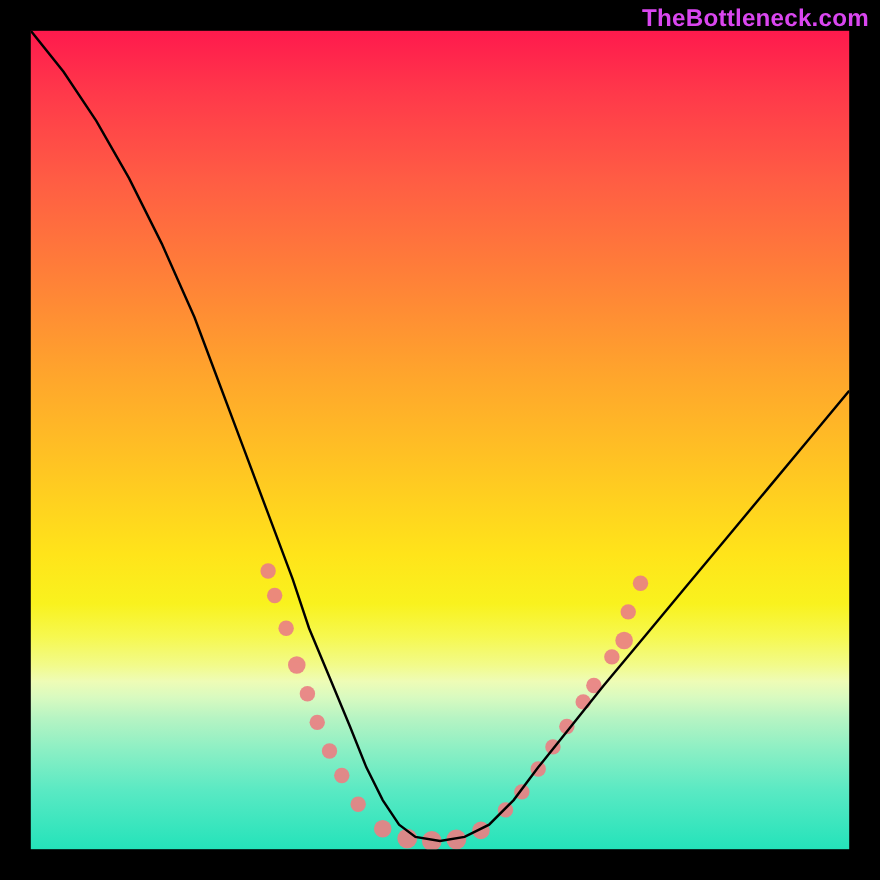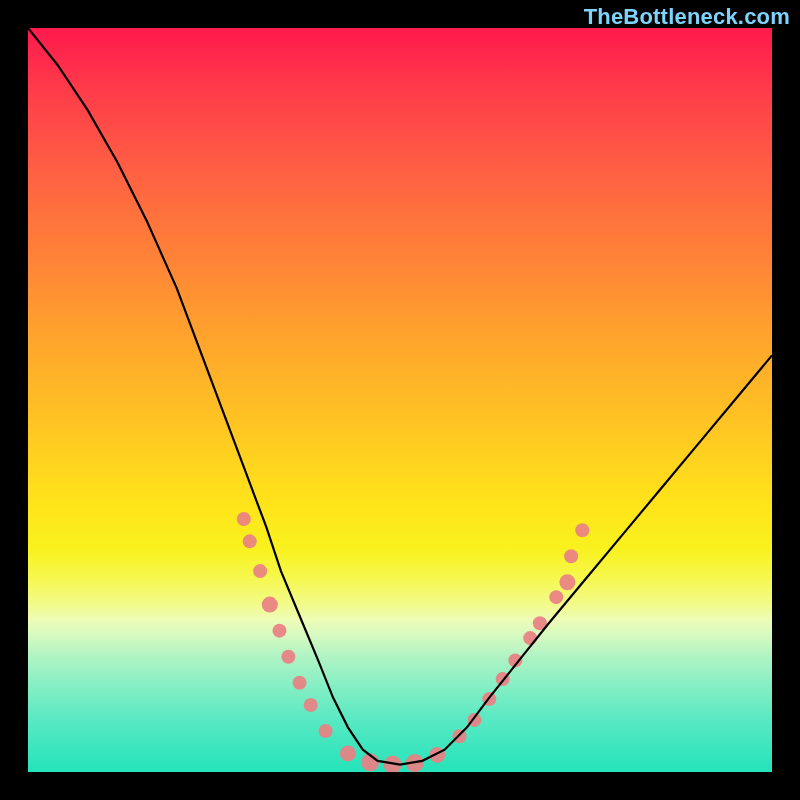--- a/index.html
+++ b/index.html
@@ -14,21 +14,21 @@
   .frame {
     position: relative;
     width: 800px;
     height: 800px;
     background: #000;
   }
   .watermark {
     position: absolute;
     top: 4px;
     right: 10px;
-    color: #7dd3fc;
+    color: #d946ef;
     font-size: 22px;
     font-weight: 600;
     letter-spacing: 0.2px;
     z-index: 5;
   }
   .plot-outer {
     position: absolute;
     left: 28px;
     top: 28px;
     width: 744px;

